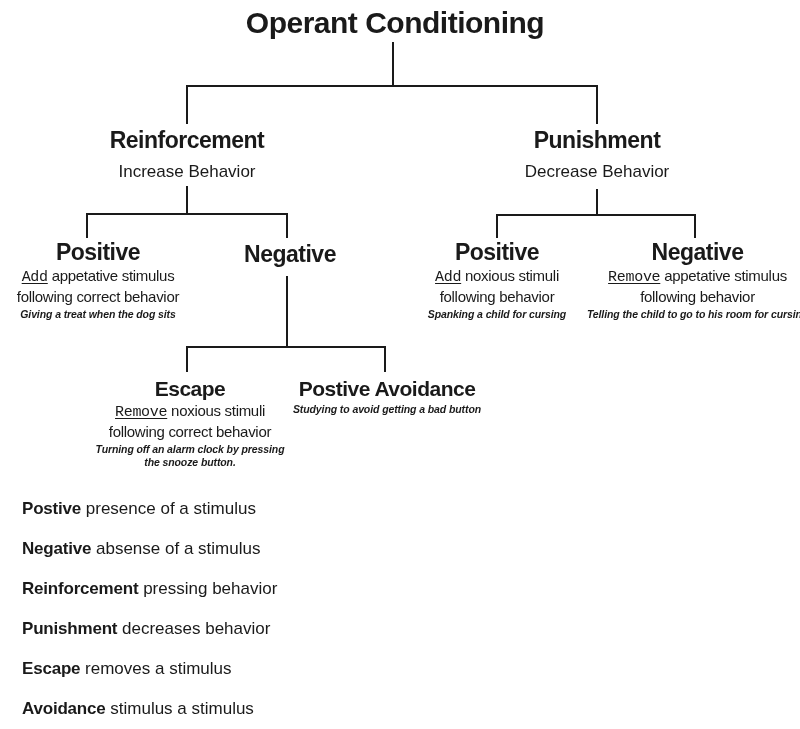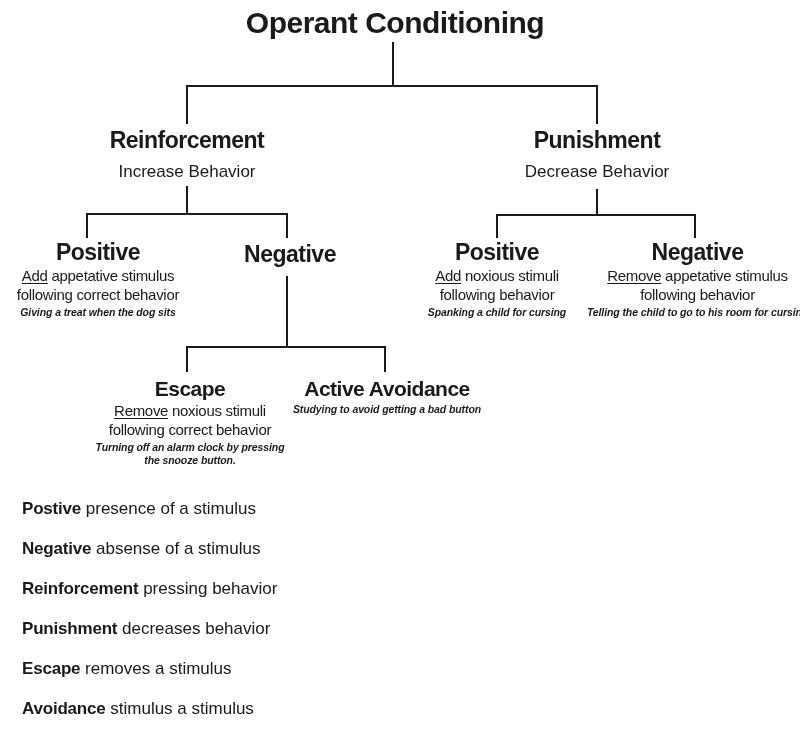--- a/index.html
+++ b/index.html
@@ -56,20 +56,21 @@
     margin-top: 8px;
   }
   .body-line {
     font-size: 15px;
     line-height: 19px;
     letter-spacing: -0.3px;
   }
   .u {
     text-decoration: underline;
     text-underline-offset: 2px;
+    font-family: Liberation Mono, monospace;
   }
   .example {
     font-size: 10.5px;
     line-height: 13px;
     font-style: italic;
     font-weight: bold;
     letter-spacing: -0.1px;
     margin-top: 2px;
   }
   .legend-row {
@@ -134,21 +135,21 @@
   </div>
 
   <div class="node" style="left:88px; top:377px; width:204px;">
     <div class="h4">Escape</div>
     <div class="body-line"><span class="u">Remove</span><span> noxious stimuli</span></div>
     <div class="body-line">following correct behavior</div>
     <div class="example">Turning off an alarm clock by pressing the snooze button.</div>
   </div>
 
   <div class="node" style="left:285px; top:377px; width:204px;">
-    <div class="h4">Active Avoidance</div>
+    <div class="h4">Postive Avoidance</div>
     <div class="example">Studying to avoid getting a bad button</div>
   </div>
 
   <div class="legend-row" style="top:499px"><b>Postive</b><span> presence of a stimulus</span></div>
   <div class="legend-row" style="top:539px"><b>Negative</b><span> absense of a stimulus</span></div>
   <div class="legend-row" style="top:579px"><b>Reinforcement</b><span> pressing behavior</span></div>
   <div class="legend-row" style="top:659px"><b>Escape</b><span> removes a stimulus</span></div>
   <div class="legend-row" style="top:619px"><b>Punishment</b><span> decreases behavior</span></div>
   <div class="legend-row" style="top:699px"><b>Avoidance</b><span> stimulus a stimulus</span></div>
 

